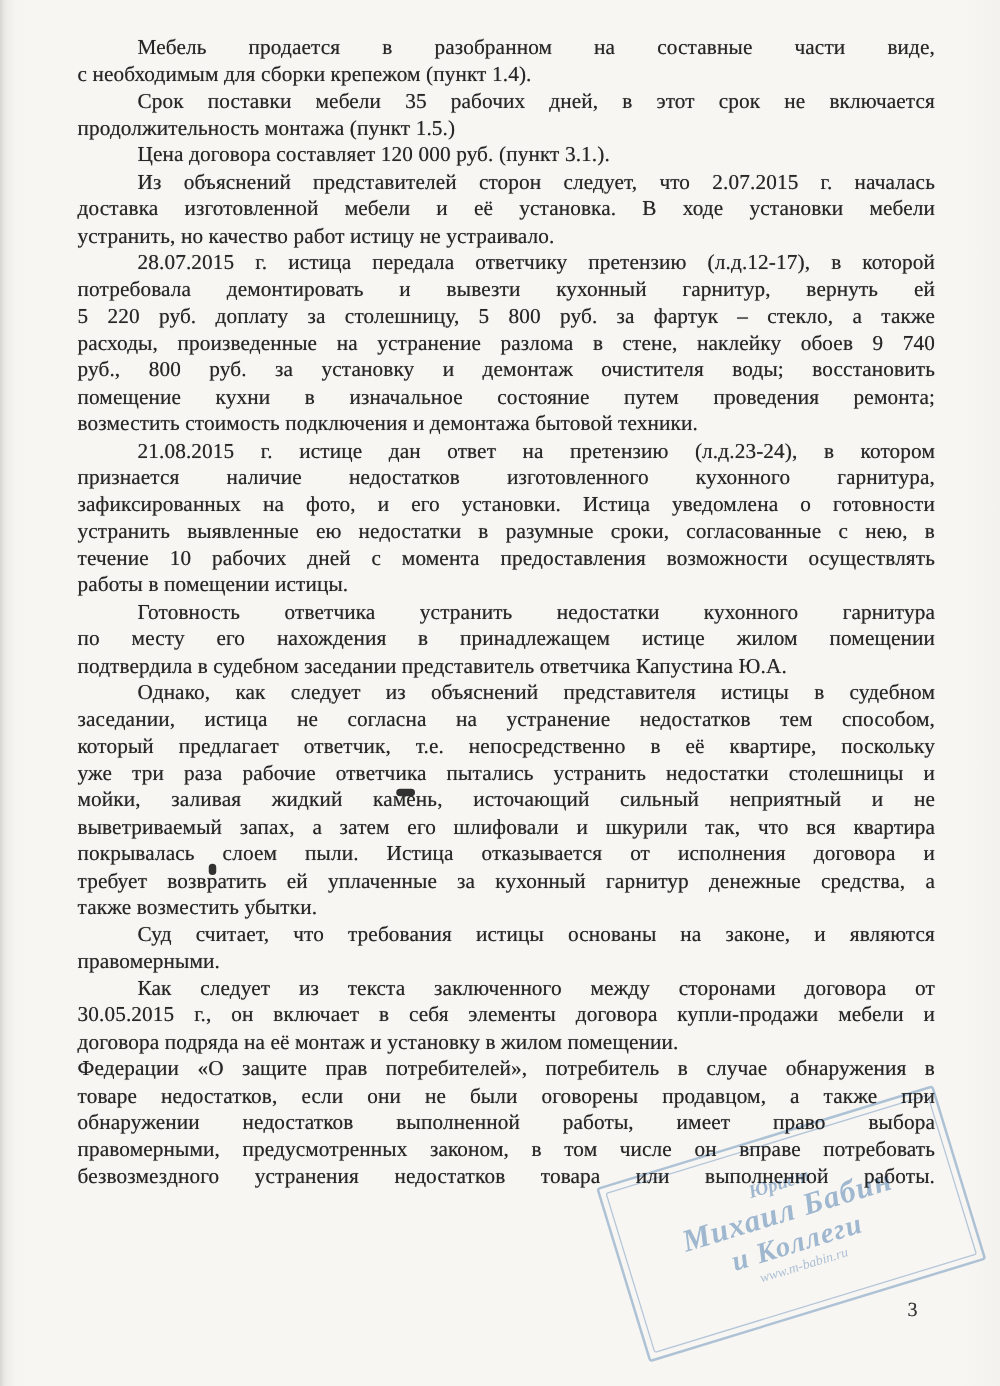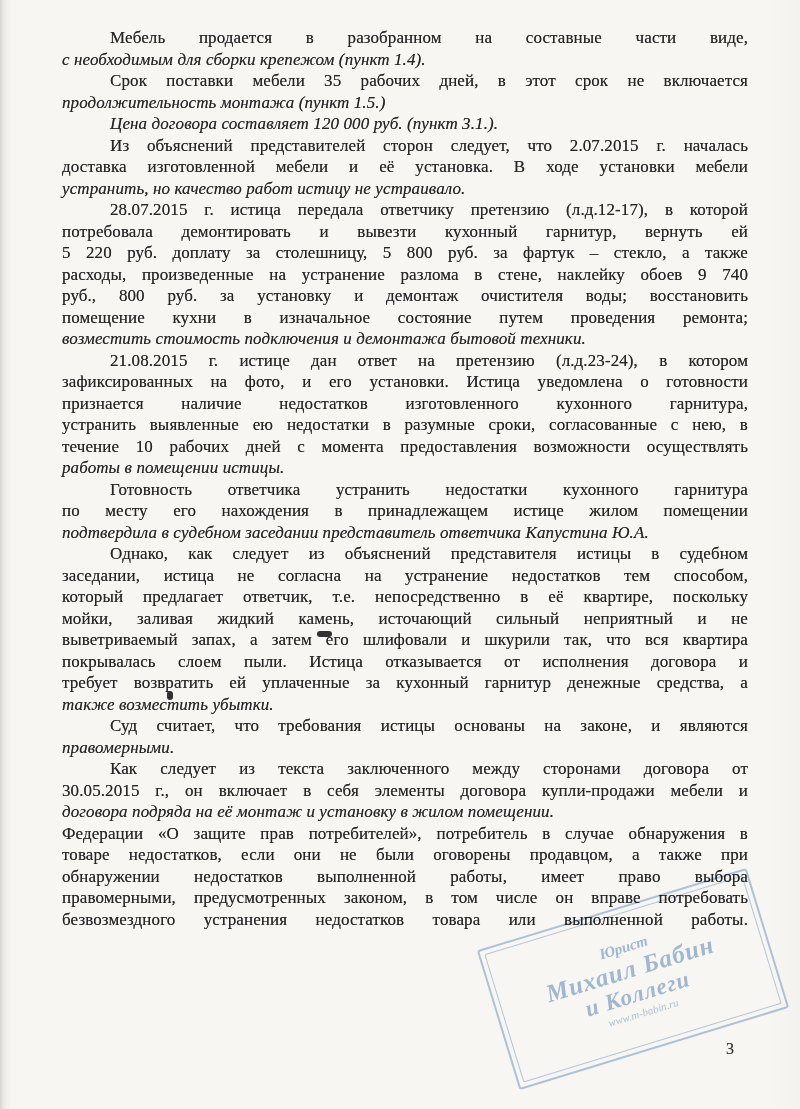--- a/index.html
+++ b/index.html
@@ -18,21 +18,21 @@
   .textblock {
     position:absolute; left:62px; top:27px; width:686px;
     color:#262626;
     font-size:17px; line-height:21.5px;
     text-shadow:0 0 0.6px rgba(40,40,40,0.65);
     letter-spacing:0.1px;
   }
   .para { margin:0; }
   .ln { text-align:justify; text-align-last:justify; }
   .ln.first { text-indent:48px; }
-  .ln.last { text-align-last:left;font-style:italic; }
+  .ln.last { text-align-last:left; }
   
   .stamp {
     position:absolute; left:492px; top:906px; width:282px; height:146px;
     transform:rotate(-17deg);
     border:2px solid rgba(118,156,203,0.55);
     border-radius:3px; padding:4px;
     mix-blend-mode:multiply;
     box-sizing:border-box;
   }
   .stamp-inner {
@@ -90,37 +90,38 @@
       <div class="ln">потребовала демонтировать и вывезти кухонный гарнитур, вернуть ей</div>
       <div class="ln">5 220 руб. доплату за столешницу, 5 800 руб. за фартук – стекло, а также</div>
       <div class="ln">расходы, произведенные на устранение разлома в стене, наклейку обоев 9 740</div>
       <div class="ln">руб., 800 руб. за установку и демонтаж очистителя воды; восстановить</div>
       <div class="ln">помещение кухни в изначальное состояние путем проведения ремонта;</div>
       <div class="ln last">возместить стоимость подключения и демонтажа бытовой техники.</div>
     </div>
 
     <div class="para">
       <div class="ln first">21.08.2015 г. истице дан ответ на претензию (л.д.23-24), в котором</div>
+      <div class="ln">признается наличие недостатков изготовленного кухонного гарнитура,</div>
       <div class="ln">зафиксированных на фото, и его установки. Истица уведомлена о готовности</div>
-      <div class="ln">признается наличие недостатков изготовленного кухонного гарнитура,</div>
       <div class="ln">устранить выявленные ею недостатки в разумные сроки, согласованные с нею, в</div>
       <div class="ln">течение 10 рабочих дней с момента предоставления возможности осуществлять</div>
       <div class="ln last">работы в помещении истицы.</div>
     </div>
 
     <div class="para">
       <div class="ln first">Готовность ответчика устранить недостатки кухонного гарнитура</div>
       <div class="ln">по месту его нахождения в принадлежащем истице жилом помещении</div>
       <div class="ln last">подтвердила в судебном заседании представитель ответчика Капустина Ю.А.</div>
     </div>
 
     <div class="para">
       <div class="ln first">Однако, как следует из объяснений представителя истицы в судебном</div>
       <div class="ln">заседании, истица не согласна на устранение недостатков тем способом,</div>
       <div class="ln">который предлагает ответчик, т.е. непосредственно в её квартире, поскольку</div>
+      <div class="ln">уже три раза рабочие ответчика пытались устранить недостатки столешницы и</div>
       <div class="ln">мойки, заливая жидкий камень, источающий сильный неприятный и не</div>
       <div class="ln">выветриваемый запах, а затем его шлифовали и шкурили так, что вся квартира</div>
       <div class="ln">покрывалась слоем пыли. Истица отказывается от исполнения договора и</div>
       <div class="ln">требует возвратить ей уплаченные за кухонный гарнитур денежные средства, а</div>
       <div class="ln last">также возместить убытки.</div>
     </div>
 
     <div class="para">
       <div class="ln first">Суд считает, что требования истицы основаны на законе, и являются</div>
       <div class="ln last">правомерными.</div>

